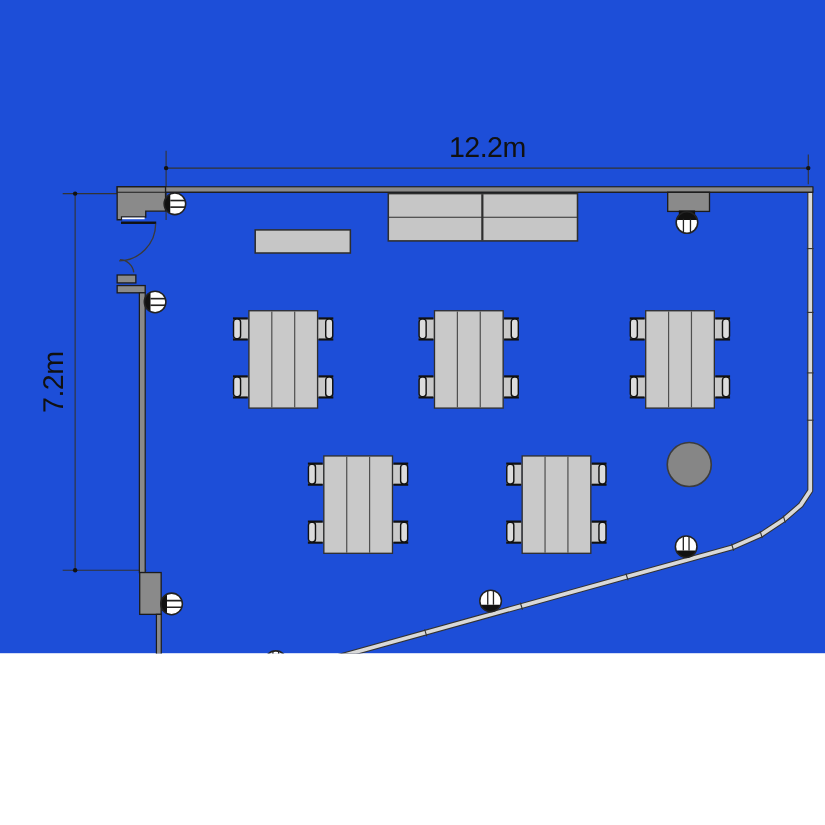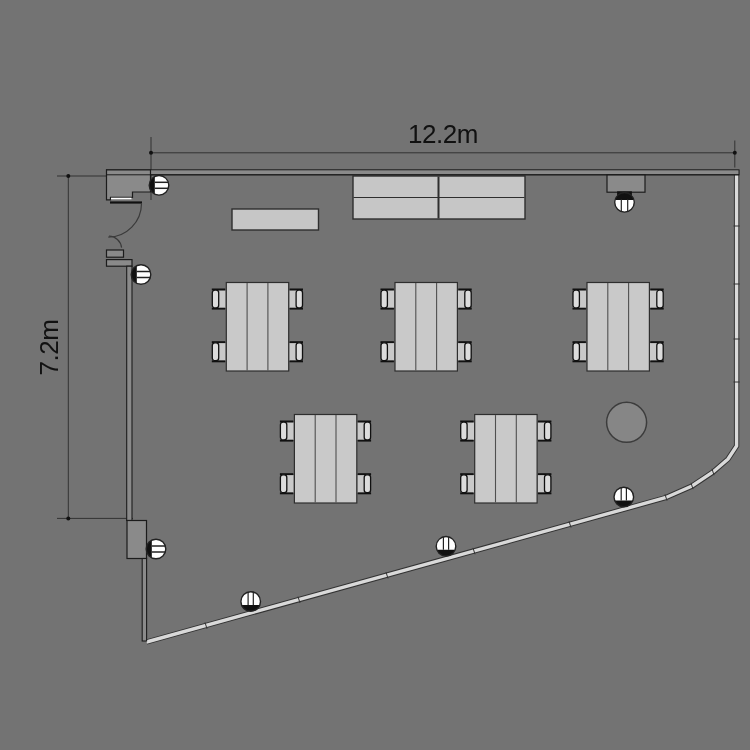--- a/index.html
+++ b/index.html
@@ -1,16 +1,16 @@
 <!DOCTYPE html>
 <html><head>
 <meta charset="utf-8">
 <style>
 html,body{margin:0;padding:0;background:#fff;}
-#stage{position:relative;width:750px;height:750px;background:#737373;font-family:"Liberation Sans",sans-serif;}
+#stage{position:relative;width:750px;height:594px;background:#1d4ed8;font-family:"Liberation Sans",sans-serif;}
 svg{position:absolute;left:0;top:0;}
 </style>
 </head>
 <body>
 <div id="stage">
 <svg width="750" height="750" viewBox="0 0 750 750">
 <defs>
 
 <g id="chairL">
 <rect x="0.8" y="1.4" width="13.6" height="18.6" fill="#c9c9c9" stroke="#555555" stroke-width="0.8"></rect>

